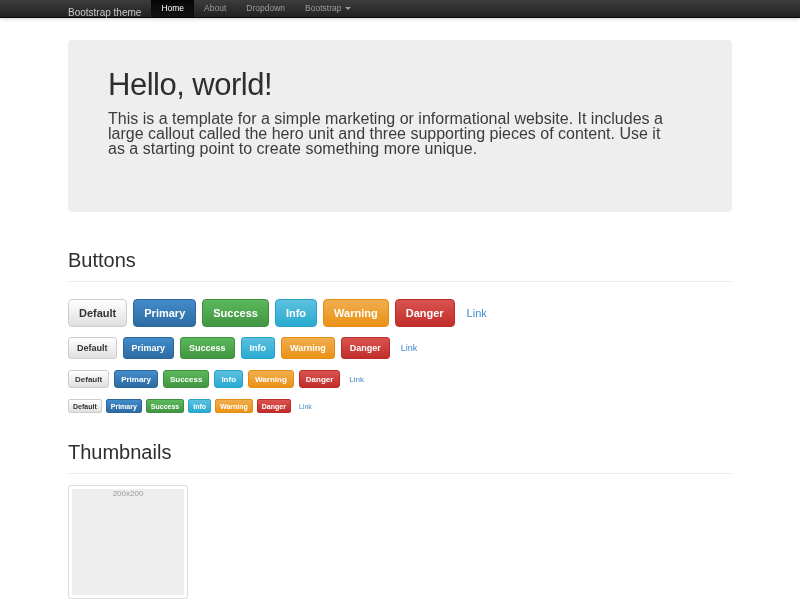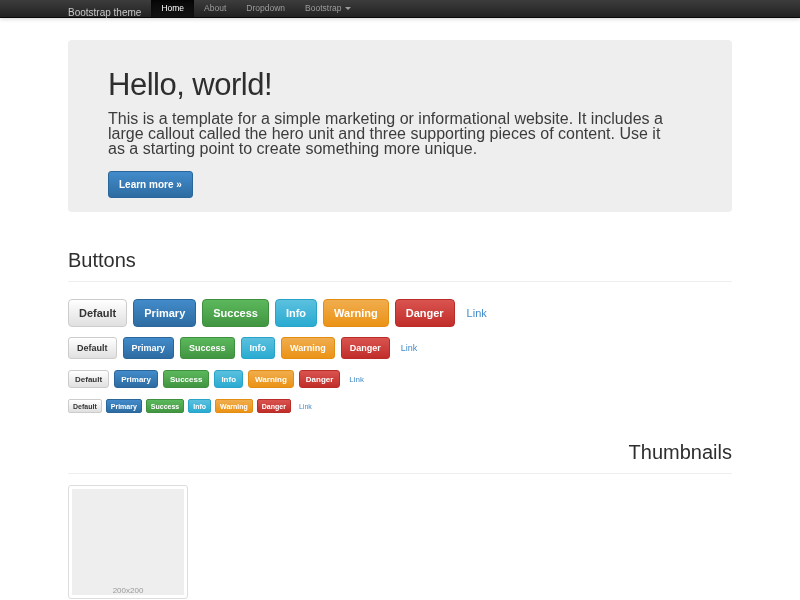--- a/index.html
+++ b/index.html
@@ -99,21 +99,21 @@
     border-bottom: 1px solid #eeeeee;
     padding-bottom: 10px;
   }
   .page-header h2 {
     font-size: 20px;
     font-weight: normal;
     color: #2e2e2e;
     line-height: 22px;
   }
   .ph-buttons { margin-top: 37px; }
-  .ph-thumbs  { margin-top: 28px; text-align: right; }
+  .ph-thumbs  { margin-top: 28px; }
 
   
   .btn-row { display: flex; align-items: center; }
   .row-lg { margin-top: 17px; gap: 6px; }
   .row-md { margin-top: 10px; gap: 6px; }
   .row-sm { margin-top: 11px; gap: 5px; }
   .row-xs { margin-top: 11px; gap: 4px; }
   .row-lg .btn { font-size: 11px;  padding: 7px 10px;  border-radius: 4px; }
   .row-md .btn { font-size: 9px;   padding: 5px 8px;   border-radius: 3px; }
   .row-sm .btn { font-size: 8px;   padding: 3.5px 6px; border-radius: 3px; }
@@ -131,21 +131,21 @@
     background: #ffffff;
     border: 1px solid #dddddd;
     border-radius: 3px;
     cursor: pointer;
   }
   .thumbnail .placeholder {
     width: 112px;
     height: 106px;
     background: #eeeeee;
     display: flex;
-    align-items: flex-end;
+    align-items: flex-start;
     justify-content: center;
     color: #999999;
     font-size: 8px;
   }
 </style>
 </head>
 <body>
 
 <nav class="navbar">
   <div class="container">
@@ -166,21 +166,20 @@
       </li>
     </ul>
   </div>
 </nav>
 
 <div class="container">
 
   <div class="jumbotron">
     <h1>Hello, world!</h1>
     <p>This is a template for a simple marketing or informational website. It includes a large callout called the hero unit and three supporting pieces of content. Use it as a starting point to create something more unique.</p>
-    <span class="btn btn-primary hero-btn">Learn more »</span>
   </div>
 
   <div class="page-header ph-buttons">
     <h2>Buttons</h2>
   </div>
 
   <div class="btn-row row-lg">
     <span class="btn btn-default">Default</span>
     <span class="btn btn-primary">Primary</span>
     <span class="btn btn-success">Success</span>

